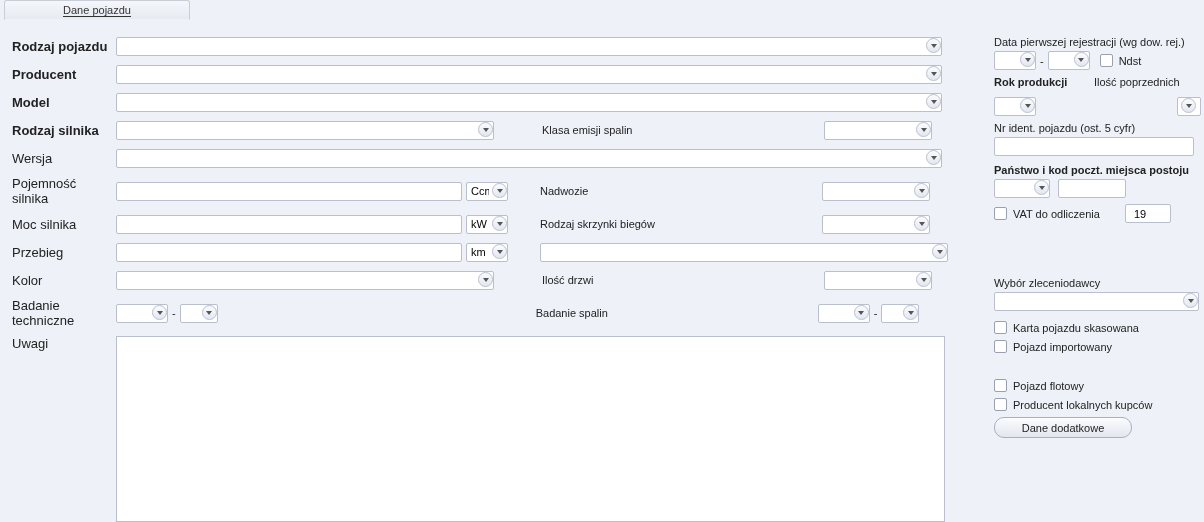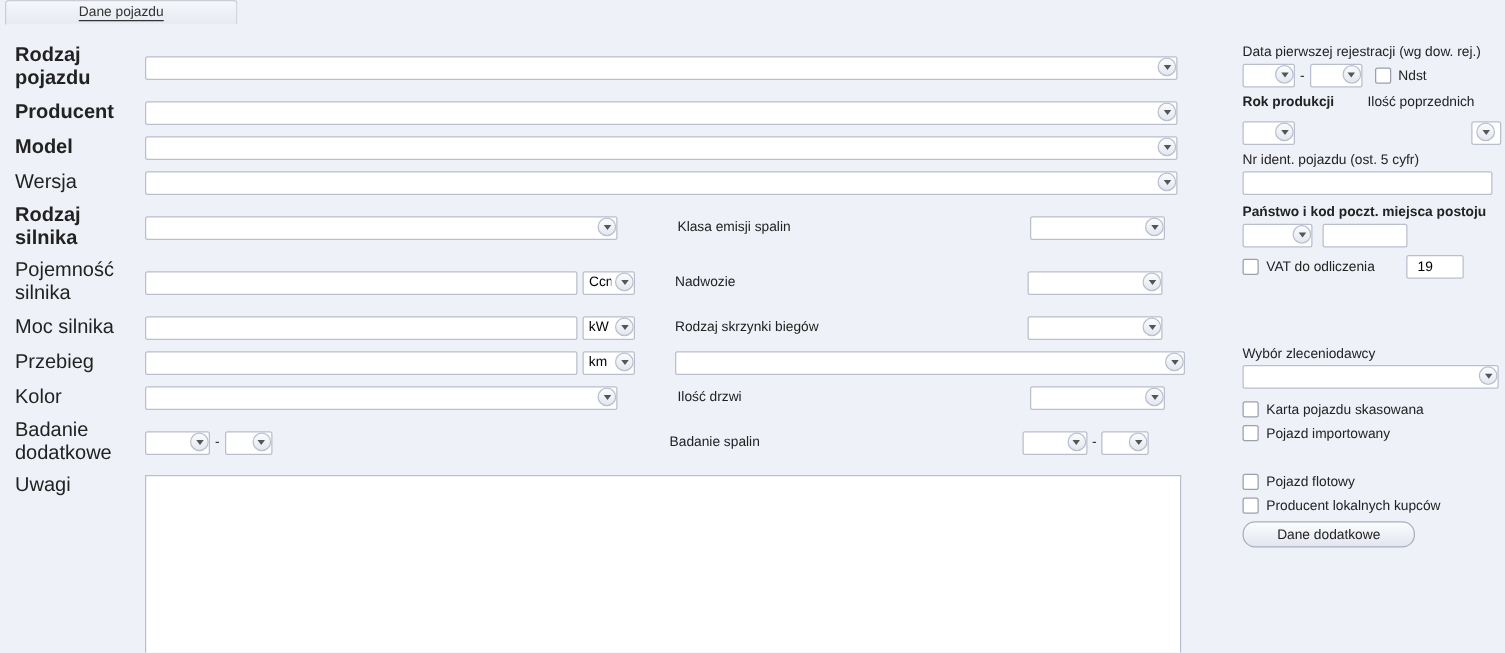--- a/index.html
+++ b/index.html
@@ -41,21 +41,21 @@
 .left-col { width: 970px; }
 .right-col { width: 215px; padding-left: 12px; }
 .row {
   display: flex;
   align-items: center;
   margin-bottom: 8px;
   min-height: 20px;
 }
 .lbl {
   width: 104px;
-  font-size: 16px;
+  font-size: 13px;
   color: #222;
   padding-right: 2px;
 }
 .lbl.bold { font-weight: bold; }
 .lbl2 {
   width: 300px;
   font-size: 11px;
   color: #222;
   padding-left: 18px;
 }
@@ -152,30 +152,30 @@
       <div class="lbl bold">Producent</div>
       <div class="field-wrap" style="width:826px"><input class="combo" style="width: 826px;"><span class="dd-btn"></span></div>
     </div>
 
     <div class="row">
       <div class="lbl bold">Model</div>
       <div class="field-wrap" style="width:826px"><input class="combo" style="width: 826px;"><span class="dd-btn"></span></div>
     </div>
 
     <div class="row">
-      <div class="lbl">Wersja</div>
-      <div class="field-wrap" style="width:826px"><input class="combo" style="width: 826px;"><span class="dd-btn"></span></div>
-    </div>
-
-    <div class="row">
       <div class="lbl bold">Rodzaj silnika</div>
       <div class="field-wrap" style="width:378px"><input class="combo" style="width: 378px;"><span class="dd-btn"></span></div>
       <div style="width:30px"></div>
       <div class="lbl2">Klasa emisji spalin</div>
       <div class="field-wrap" style="width:108px"><input class="combo" style="width: 108px;"><span class="dd-btn"></span></div>
+    </div>
+
+    <div class="row">
+      <div class="lbl">Wersja</div>
+      <div class="field-wrap" style="width:826px"><input class="combo" style="width: 826px;"><span class="dd-btn"></span></div>
     </div>
 
     <div class="row">
       <div class="lbl">Pojemność silnika</div>
       <input class="inp" style="width: 346px;">
       <div style="width:4px"></div>
       <div class="field-wrap" style="width:42px"><input class="combo unit-combo" value="Ccm" style=""><span class="dd-btn"></span></div>
       <div style="width:14px"></div>
       <div class="lbl2">Nadwozie</div>
       <div class="field-wrap" style="width:108px"><input class="combo" style="width: 108px;"><span class="dd-btn"></span></div>
@@ -203,21 +203,21 @@
 
     <div class="row">
       <div class="lbl">Kolor</div>
       <div class="field-wrap" style="width:378px"><input class="combo" style="width: 378px;"><span class="dd-btn"></span></div>
       <div style="width:30px"></div>
       <div class="lbl2">Ilość drzwi</div>
       <div class="field-wrap" style="width:108px"><input class="combo" style="width: 108px;"><span class="dd-btn"></span></div>
     </div>
 
     <div class="row">
-      <div class="lbl">Badanie dodatkowe</div>
+      <div class="lbl">Badanie techniczne</div>
       <div class="field-wrap" style="width:52px"><input class="combo small-combo" style="width: 52px;"><span class="dd-btn"></span></div>
       <span class="sep">-</span>
       <div class="field-wrap" style="width:38px"><input class="combo small-combo" style="width: 38px;"><span class="dd-btn"></span></div>
       <div style="flex:0 0 300px"></div>
       <div class="lbl2">Badanie spalin</div>
       <div class="field-wrap" style="width:52px"><input class="combo small-combo" style="width: 52px;"><span class="dd-btn"></span></div>
       <span class="sep">-</span>
       <div class="field-wrap" style="width:38px"><input class="combo small-combo" style="width: 38px;"><span class="dd-btn"></span></div>
     </div>
 

